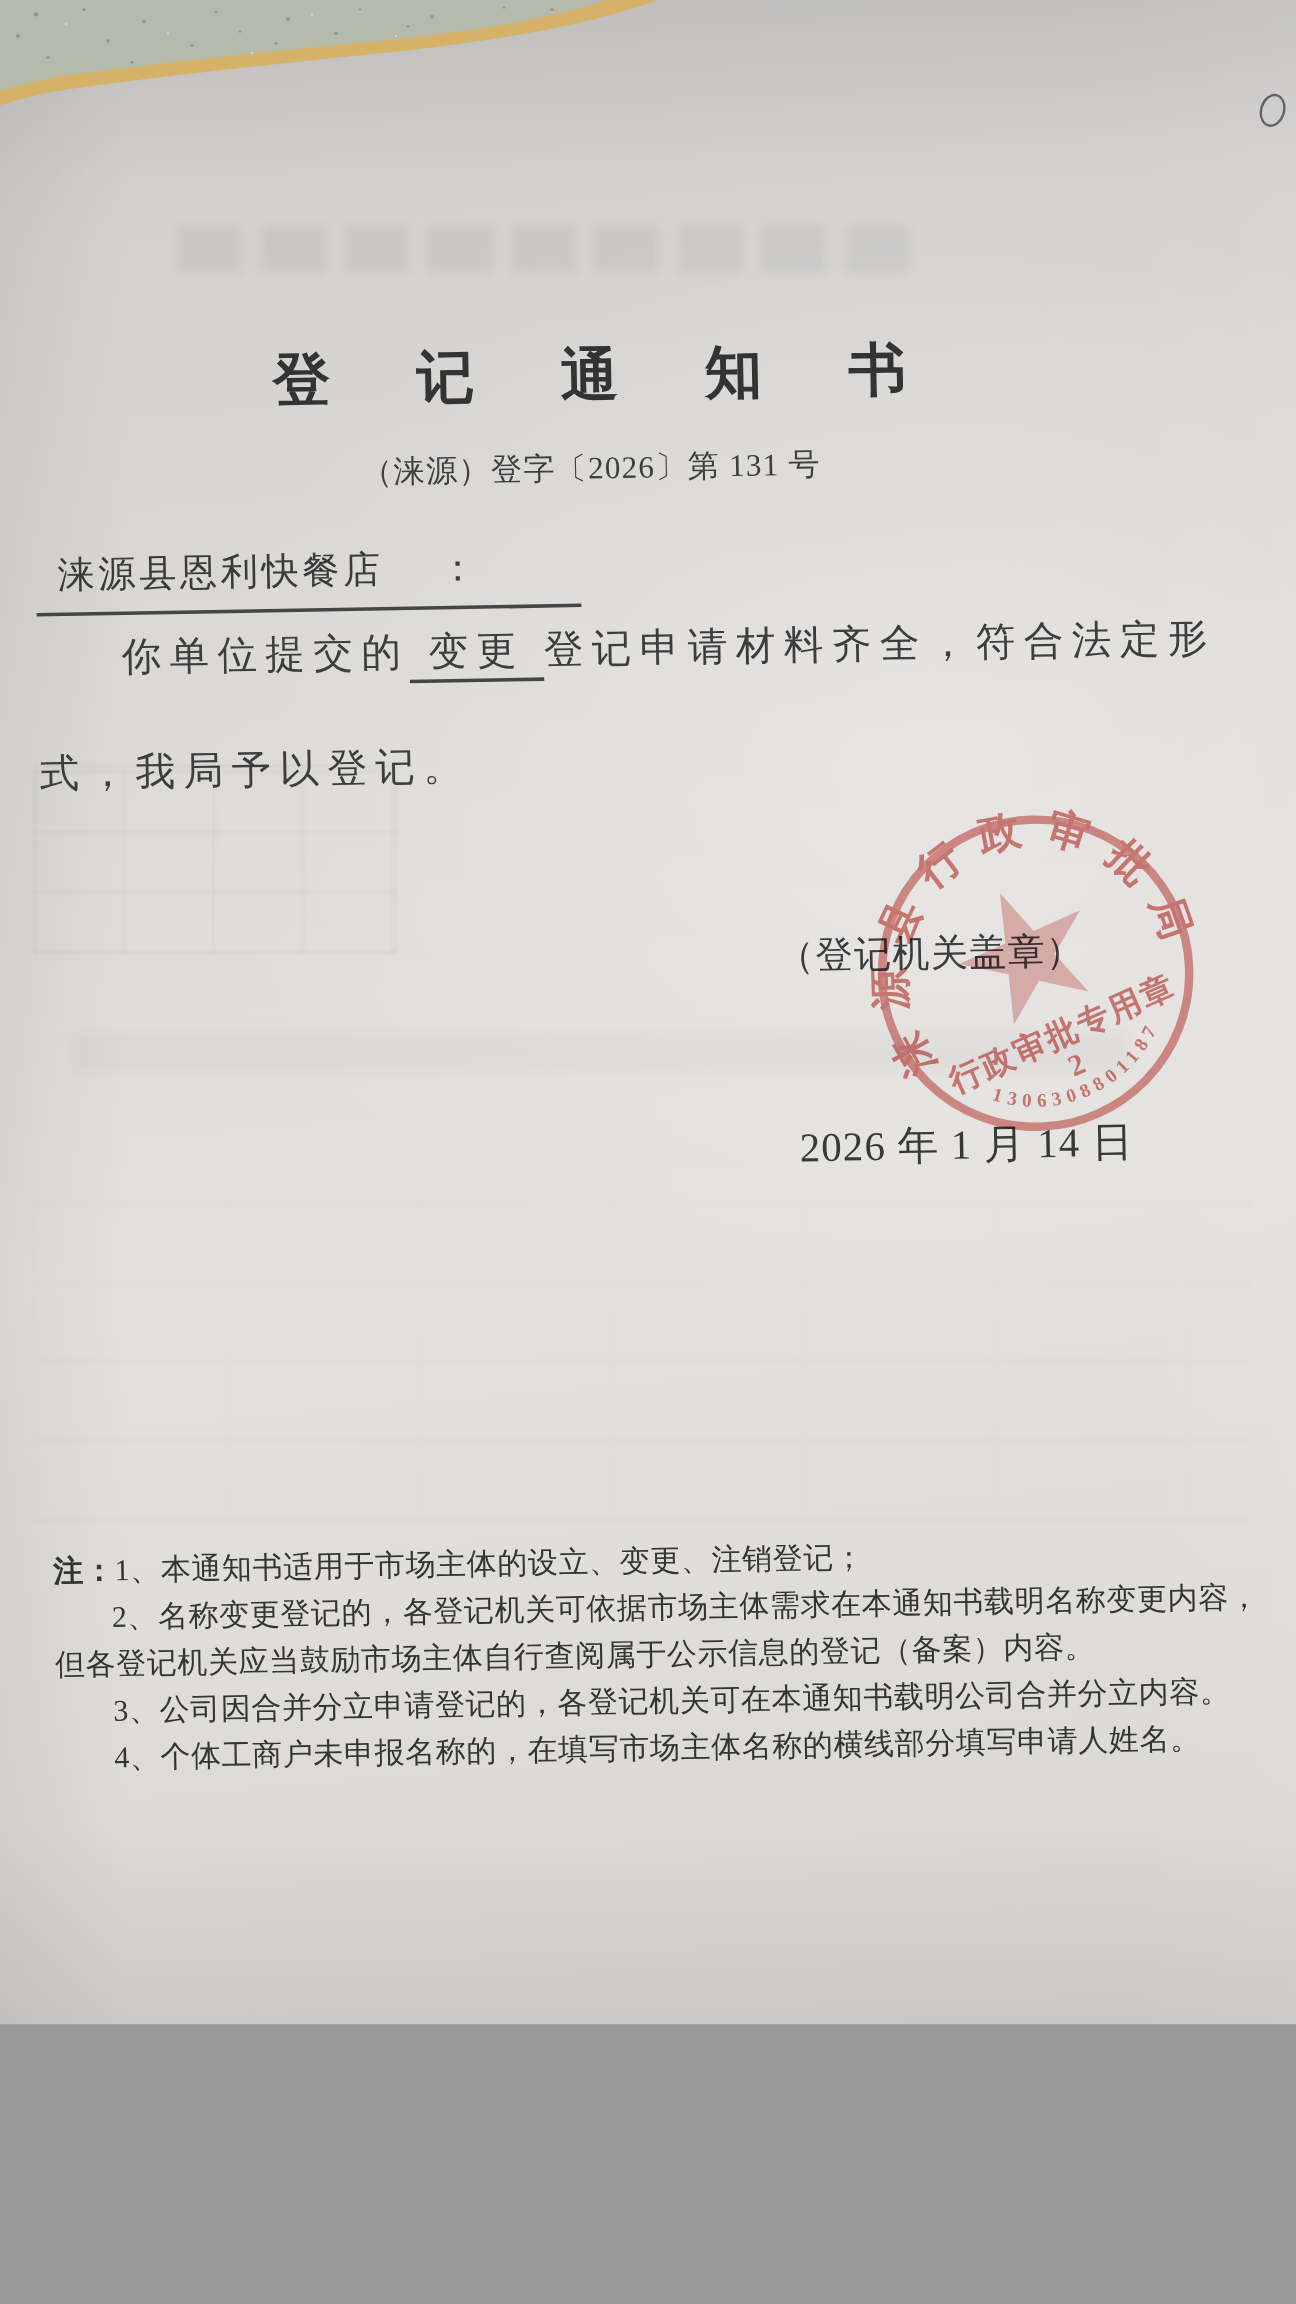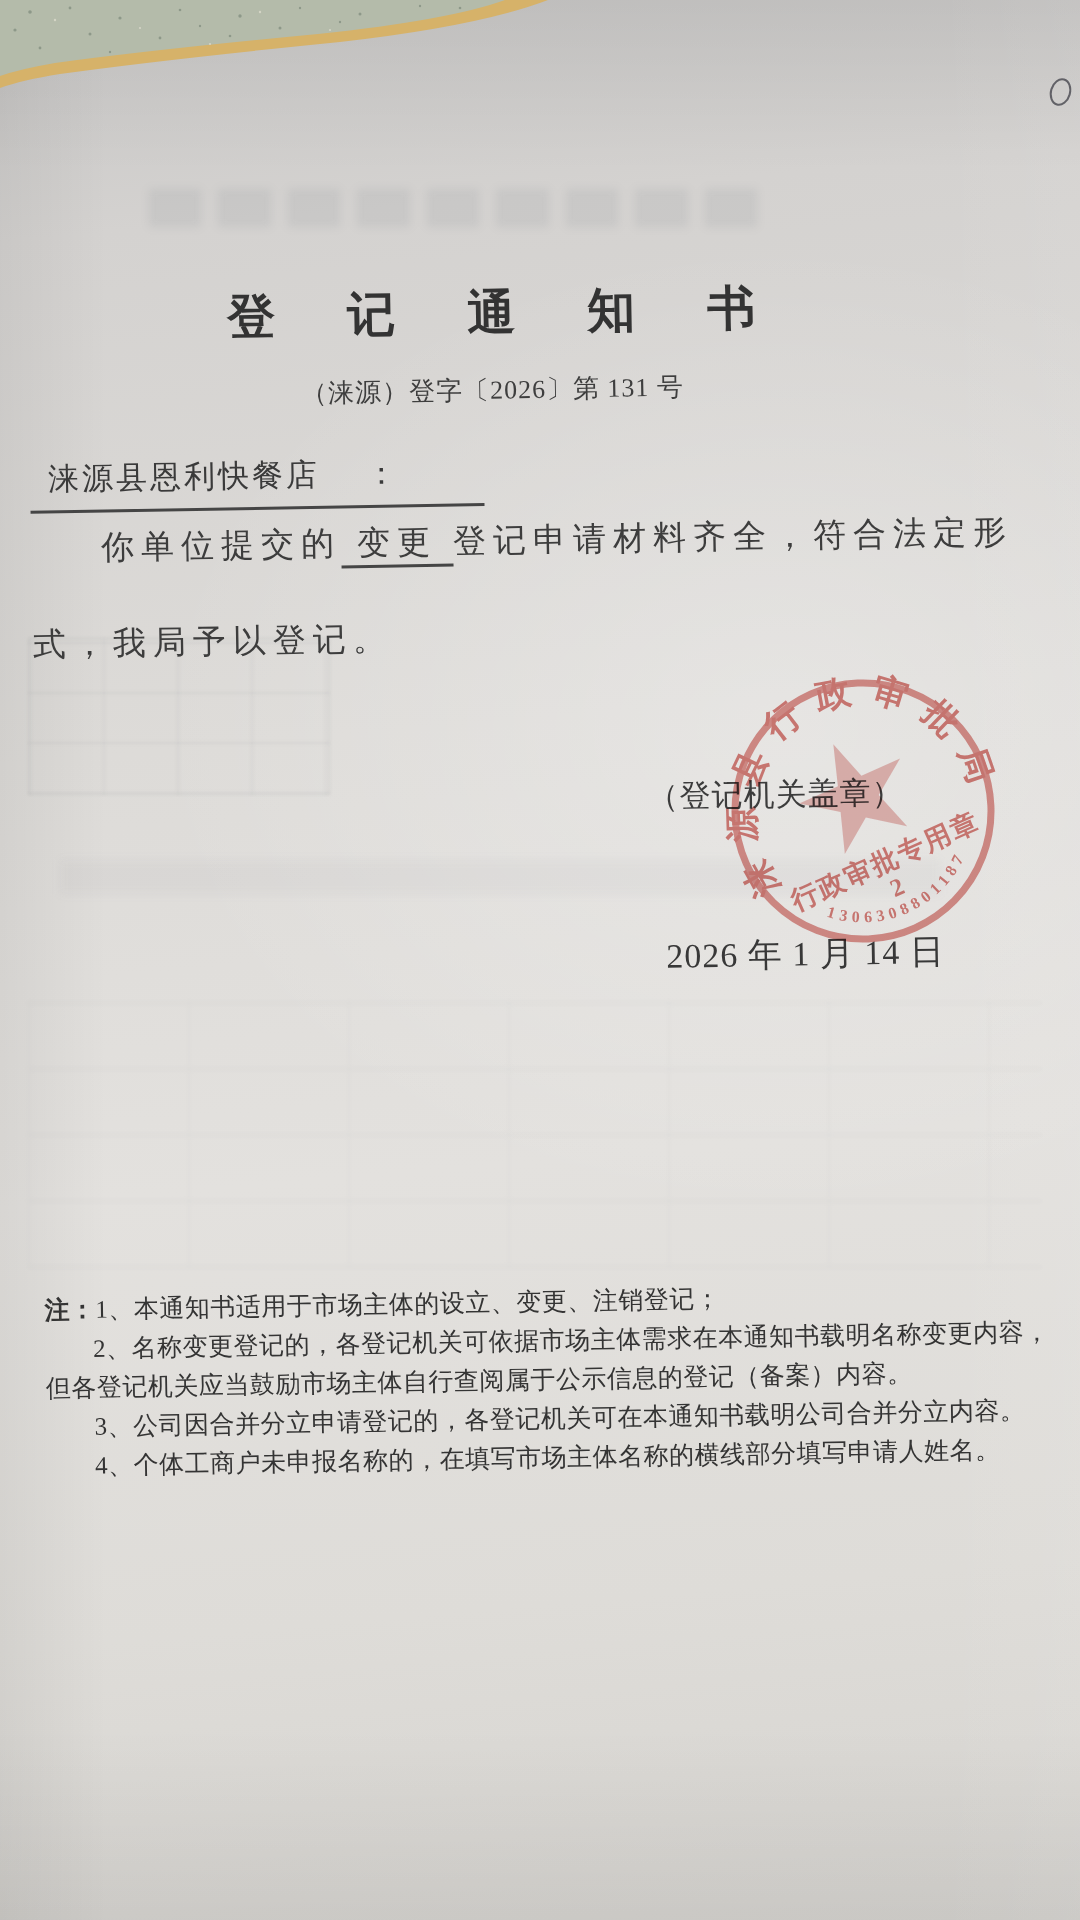--- a/index.html
+++ b/index.html
@@ -1,17 +1,17 @@
 <!DOCTYPE html>
 <html><head>
 <meta charset="utf-8">
 <style>
   html,body{margin:0;padding:0;background:#9a9a9a;}
   #page{
-    position:relative;width:1080px;height:1920px;overflow:hidden;
+    position:relative;width:1080px;height:1687px;overflow:hidden;
     background:
       radial-gradient(ellipse 900px 700px at 72% 38%, rgba(255,255,255,0.28), rgba(255,255,255,0) 70%),
       linear-gradient(175deg,#c7c6c5 0%,#d4d2d0 12%,#dddbd8 38%,#e3e1de 60%,#dedcd8 82%,#d6d4d0 100%);
     font-family:"Liberation Serif","DejaVu Serif",serif;
     color:#3b3b3b;
   }
   #page::after{
     content:"";position:absolute;inset:0;pointer-events:none;
     background:
       linear-gradient(90deg, rgba(0,0,0,0.05), rgba(0,0,0,0) 10%, rgba(0,0,0,0) 86%, rgba(255,255,255,0.05)),

